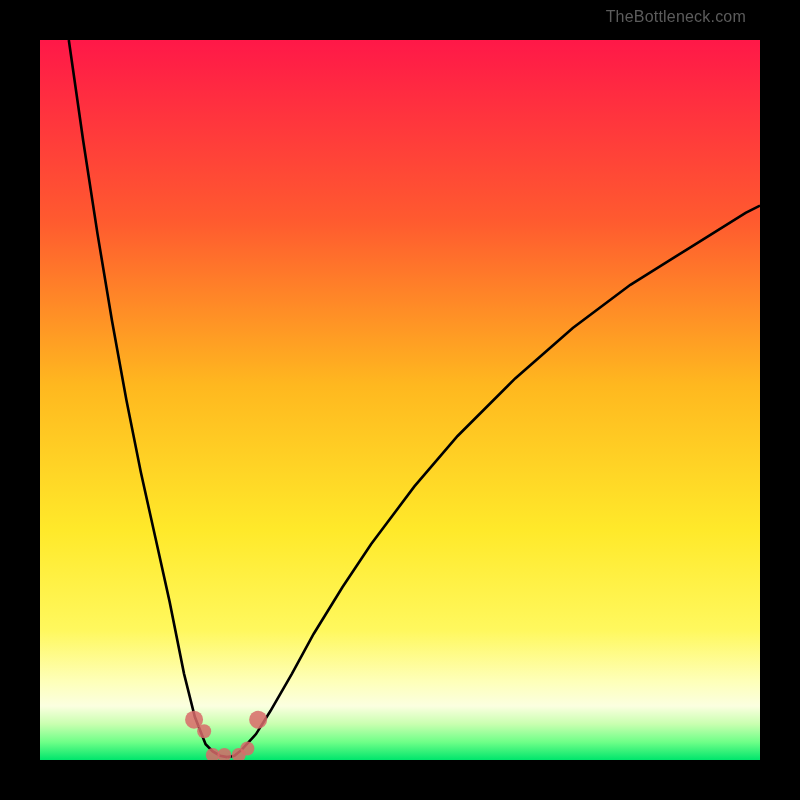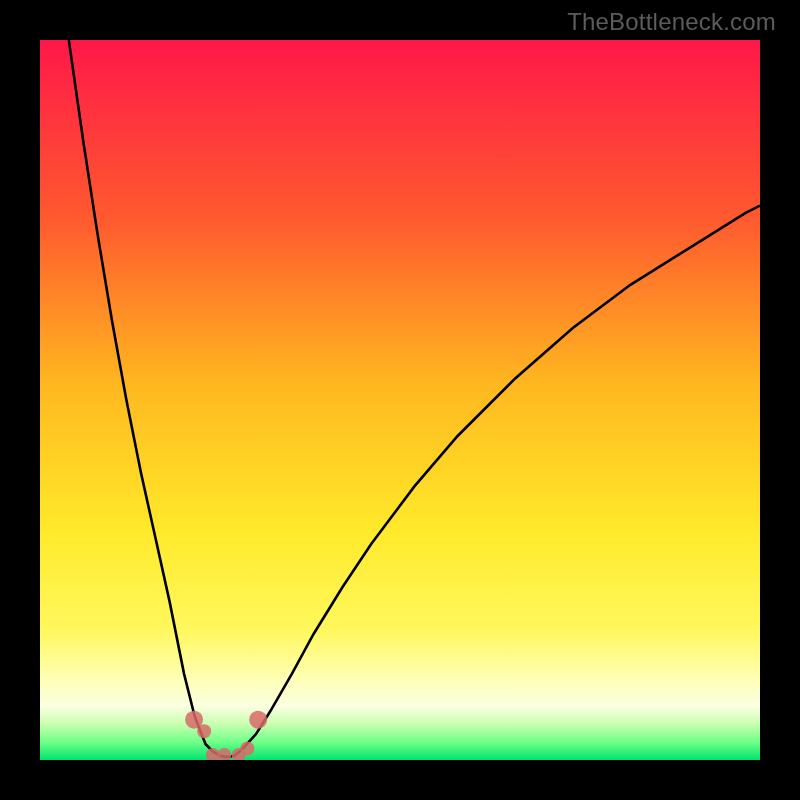--- a/index.html
+++ b/index.html
@@ -29,23 +29,23 @@
   .gradient {
     position: absolute;
     left: 0;
     top: 0;
     width: 100%;
     height: 100%;
   }
   .watermark {
     position: absolute;
     top: 8px;
-    right: 24px;
+    right: 54px;
     font-family: Arial, Helvetica, sans-serif;
-    font-size: 24px;
+    font-size: 16px;
     color: #5c5c5c;
     font-weight: 500;
     letter-spacing: 0.2px;
   }
   svg.curve {
     position: absolute;
     left: 0;
     top: 0;
     width: 100%;
     height: 100%;

